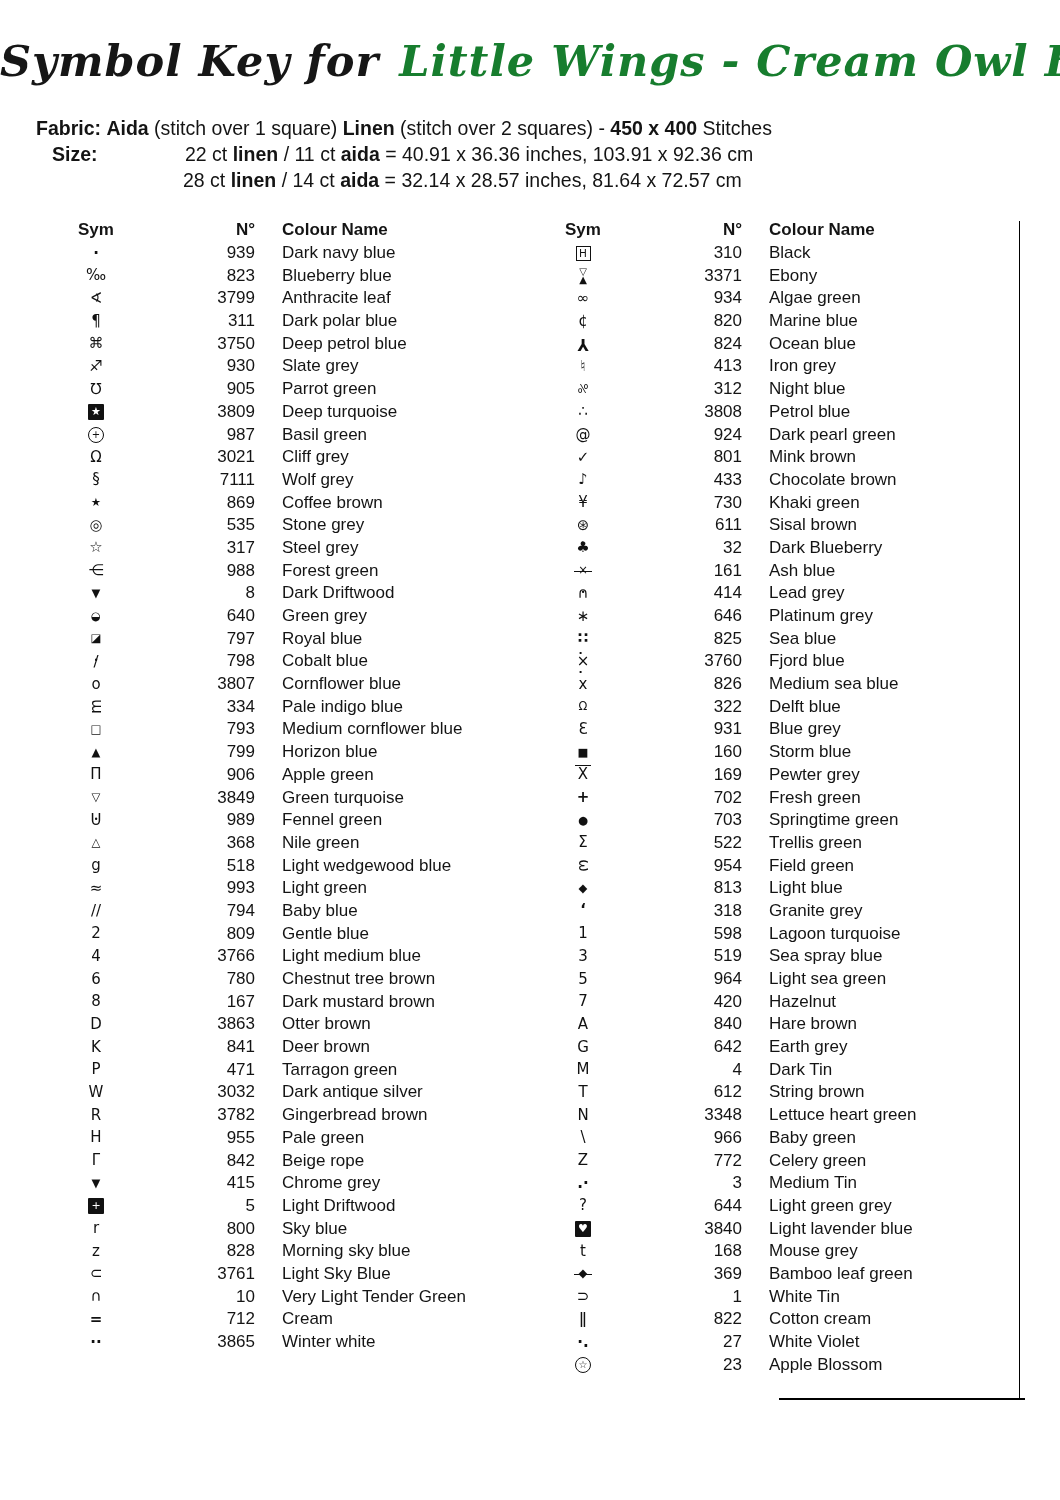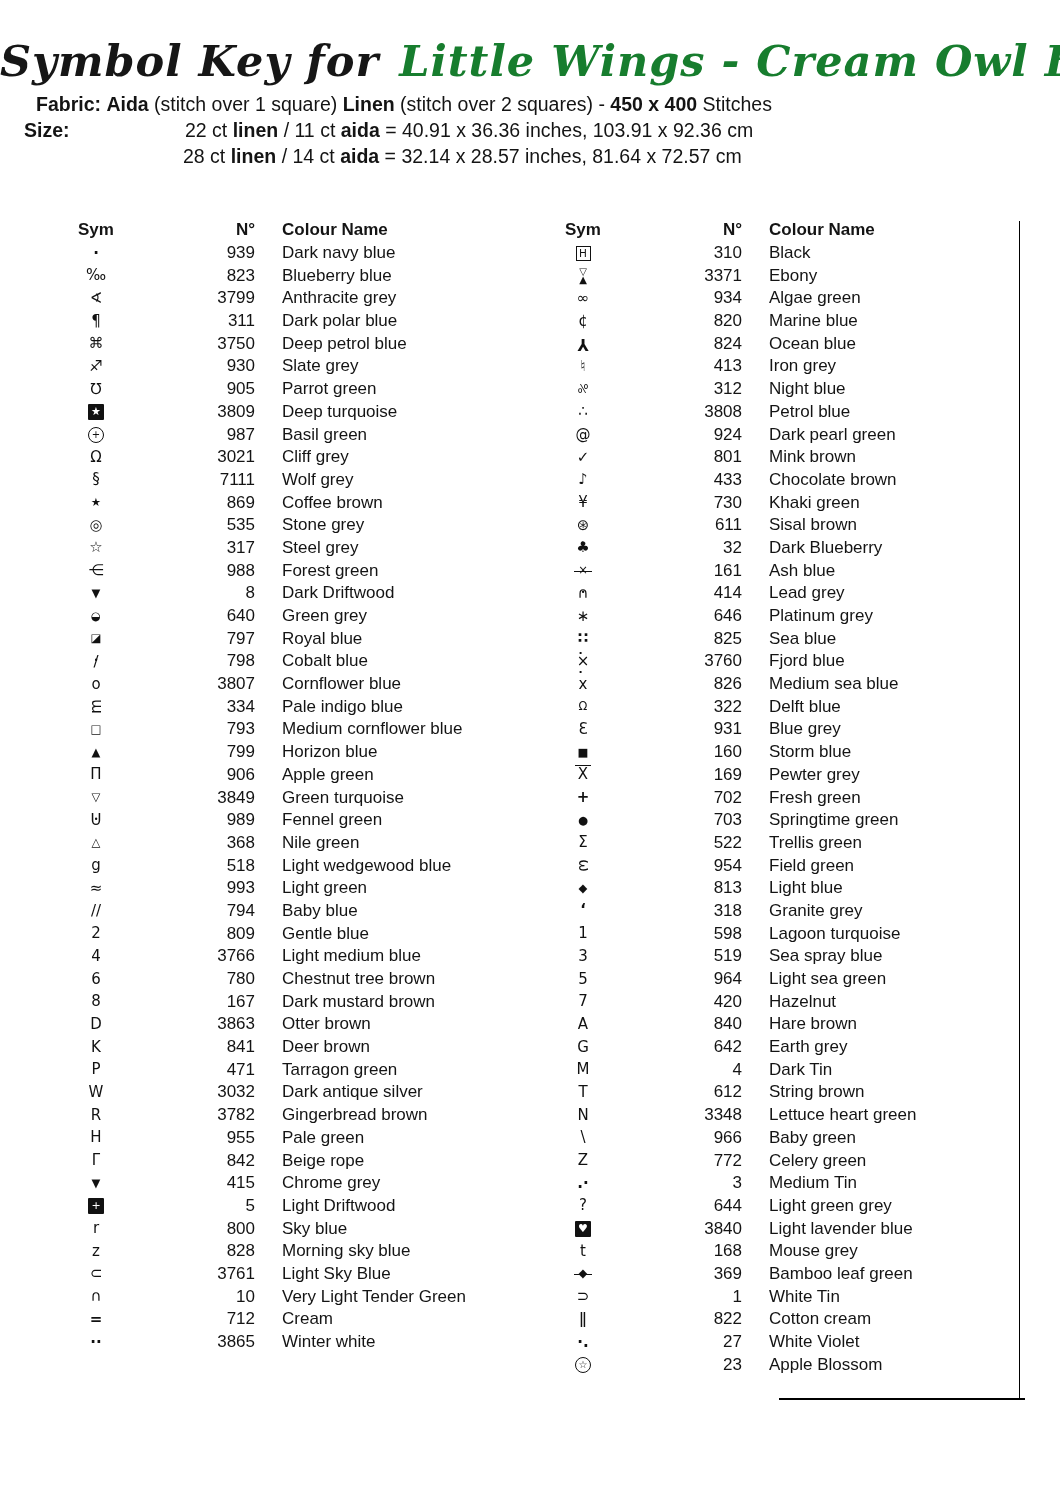--- a/index.html
+++ b/index.html
@@ -12,23 +12,23 @@
   
   .title{
     position:absolute;top:36px;left:0;width:100%;
     text-align:center;white-space:nowrap;
     font-family:"DejaVu Serif",serif;font-style:italic;font-weight:bold;
     font-size:43px;letter-spacing:1px;
   }
   .title .t-black{color:#161616;margin-right:20px;}
   .title .t-green{color:var(--green,#177d2e);}
   
-  .info{position:absolute;font-size:19.5px;white-space:nowrap;}
+  .info{position:absolute;font-size:19.5px;white-space:nowrap;margin-top:24px;}
   .fabric-line{top:93px;left:36px;}
-  .size-label{top:119px;left:24px;font-weight:bold;}
+  .size-label{top:119px;left:52px;font-weight:bold;}
   .size-line-1{top:119px;left:185px;}
   .size-line-2{top:145px;left:183px;}
   .size-line-3{top:171px;left:320px;}
   .size-line-4{top:196px;left:330px;}
   .info .b{font-weight:bold;}
   
   .grp{position:absolute;top:219px;width:470px;font-size:17px;}
   .grp-left{left:70px;}
   .grp-right{left:557px;}
   .hrow,.trow{display:flex;align-items:center;height:22.7px;}
@@ -95,21 +95,21 @@
             <span class="sym">‰</span>
           </span>
           <span class="cell-num">823</span>
           <span class="cell-name">Blueberry blue</span>
         </div>
         <div class="trow">
           <span class="cell-sym">
             <span class="sym">∢</span>
           </span>
           <span class="cell-num">3799</span>
-          <span class="cell-name">Anthracite grey</span>
+          <span class="cell-name">Anthracite leaf</span>
         </div>
         <div class="trow">
           <span class="cell-sym">
             <span class="sym">¶</span>
           </span>
           <span class="cell-num">311</span>
           <span class="cell-name">Dark polar blue</span>
         </div>
         <div class="trow">
           <span class="cell-sym">

